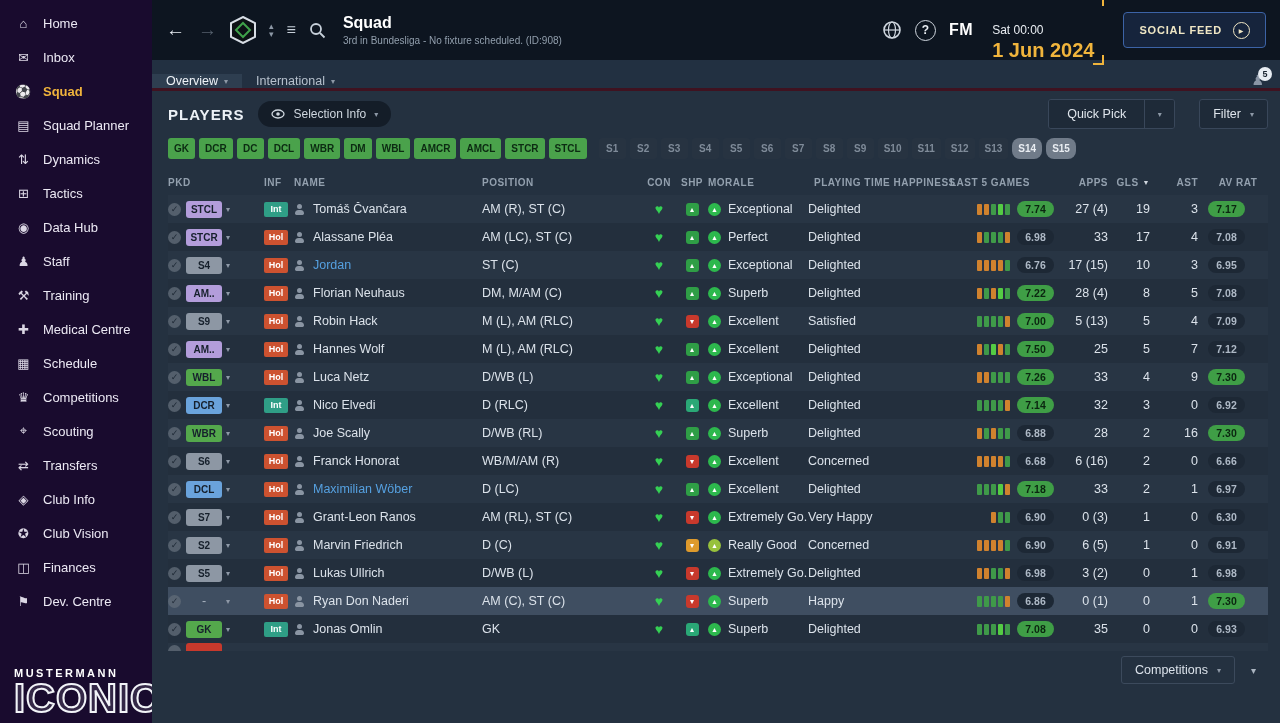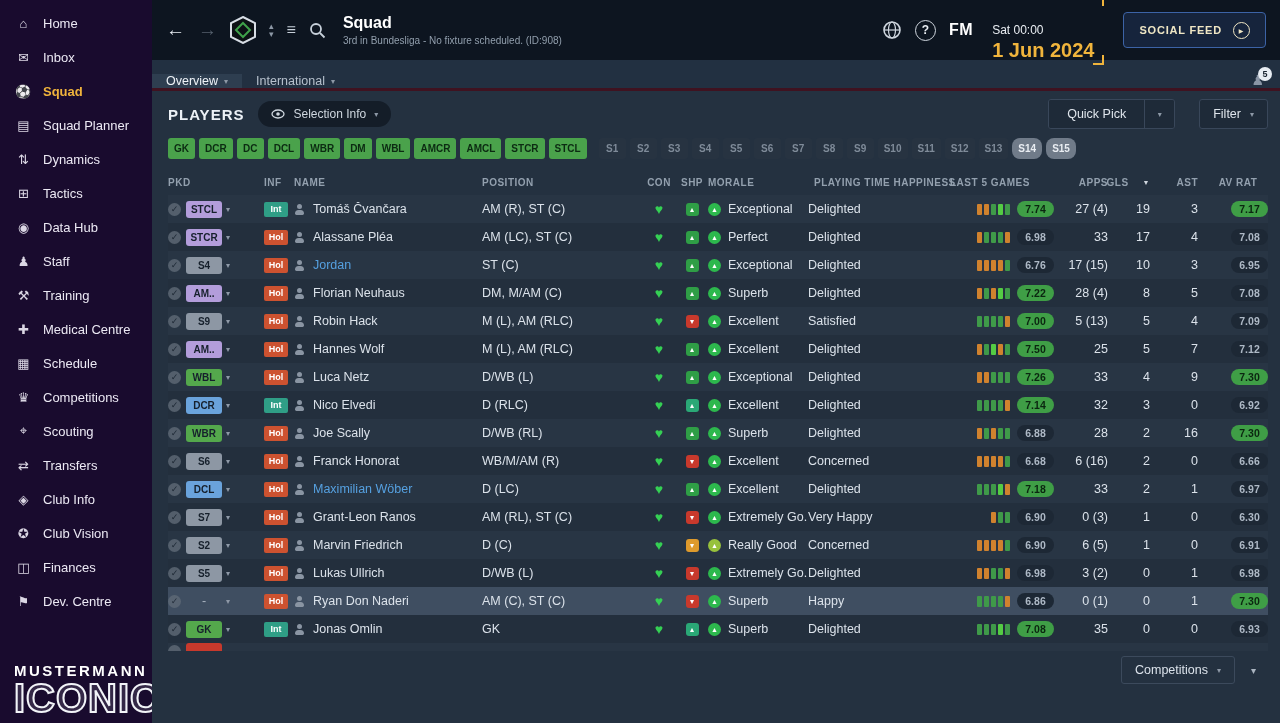--- a/index.html
+++ b/index.html
@@ -8,21 +8,21 @@
   .app { width:1280px; height:723px; display:flex; }
 
   
   .sidebar { width:152px; background:#190b2e; display:flex; flex-direction:column; flex-shrink:0; }
   .side-nav { padding-top:6px; }
   .side-item { height:34px; display:flex; align-items:center; gap:11px; padding-left:15px;
     color:#ece9f4; font-size:13px; cursor:pointer; white-space:nowrap; }
   .side-item.active { color:#f0b43c; font-weight:bold; }
   .side-icon { width:17px; text-align:center; font-size:13px; opacity:.92; }
   .side-logo { margin-top:auto; padding:0 8px 6px 14px; color:#fff; }
-  .logo-small { font-size:15px; letter-spacing:2.5px; font-weight:bold; }
+  .logo-small { font-size:11px; letter-spacing:2.5px; font-weight:bold; }
   .logo-large { font-size:40px; font-weight:800; letter-spacing:1px; line-height:.95;
     color:rgba(255,255,255,0.12); -webkit-text-stroke:2px #f2f4f8; }
 
   
   .main { flex:1; display:flex; flex-direction:column; background:#243140; min-width:0; }
 
   .topbar { height:60px; background:#0d1520; display:flex; align-items:center; padding:0 14px; gap:13px; flex-shrink:0; }
   .nav-arrow { font-size:19px; color:#e8edf3; cursor:pointer; }
   .nav-arrow.fwd { color:#55606d; }
   .updown { display:flex; flex-direction:column; color:#8d98a6; font-size:9px; line-height:8px; cursor:pointer; }
@@ -82,21 +82,21 @@
   .pos-gap { margin-left:8px; }
 
   .grid { display:grid;
     grid-template-columns:18px 78px 30px 188px 160px 34px 32px 100px 136px 118px 56px 42px 48px 60px; }
   .thead { height:26px; align-items:center; color:#93a0ae; font-size:10px; font-weight:bold;
     letter-spacing:.5px; margin-top:6px; flex-shrink:0; }
   .th { white-space:nowrap; }
   .th-pkd { grid-column:1/3; }
   .th-left6 { padding-left:6px; }
   .th-right { text-align:right; padding-right:10px; }
-  .th-gls { display:flex; justify-content:flex-end; align-items:center; gap:14px; padding-right:10px; }
+  .th-gls { display:flex; justify-content:flex-end; align-items:center; gap:4px; padding-right:10px; }
   .sort-arrow { font-size:7px; color:#cfd6de; }
   .th-center { text-align:center; }
 
   .tbody { flex-shrink:0; }
   .row { height:28px; align-items:center; font-size:12.5px; color:#dbe2ea; cursor:pointer; }
   .row:nth-child(odd) { background:#283544; }
   .row:nth-child(even) { background:#232f3d; }
   .row.selected { background:#3f4e61 !important; }
   .row.partial { height:8px; overflow:hidden; }
 
@@ -132,21 +132,21 @@
     display:flex; align-items:center; justify-content:center; flex-shrink:0; }
   .c-hap { white-space:nowrap; overflow:hidden; }
   .c-l5 { display:flex; justify-content:flex-end; align-items:center; gap:7px; padding-right:8px; }
   .bars { display:flex; gap:2px; align-items:center; }
   .bar { width:5px; height:11px; border-radius:1px; display:inline-block; }
   .pill { min-width:37px; height:16px; border-radius:8px; font-size:10.5px; font-weight:bold;
     display:flex; align-items:center; justify-content:center; padding:0 4px; }
   .pill-green { background:#3f9e46; color:#0b2610; }
   .pill-dark { background:#1d2835; color:#aeb9c6; }
   .c-num { text-align:right; padding-right:10px; }
-  .c-avr { display:flex; justify-content:flex-end; }
+  .c-avr { display:flex; justify-content:flex-start; }
 
   .comp-row { height:38px; display:flex; justify-content:flex-end; align-items:center; gap:10px;
     padding-right:6px; flex-shrink:0; }
   .comp-btn { height:28px; border:1px solid #3c4a5c; background:#243140; border-radius:3px;
     display:flex; align-items:center; gap:9px; padding:0 13px; color:#dbe2ea; font-size:12.5px; cursor:pointer; }
   .lone-caret { color:#aab4c0; font-size:10px; padding:0 6px; cursor:pointer; }
 
   .footer-strip { height:36px; background:#2d3b4b; display:flex; align-items:center; padding-left:24px;
     font-size:13px; color:#e6ecf2; flex-shrink:0; }
 

